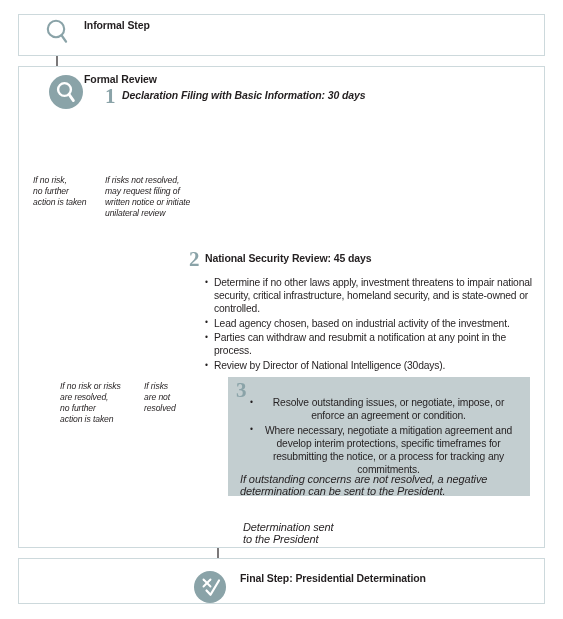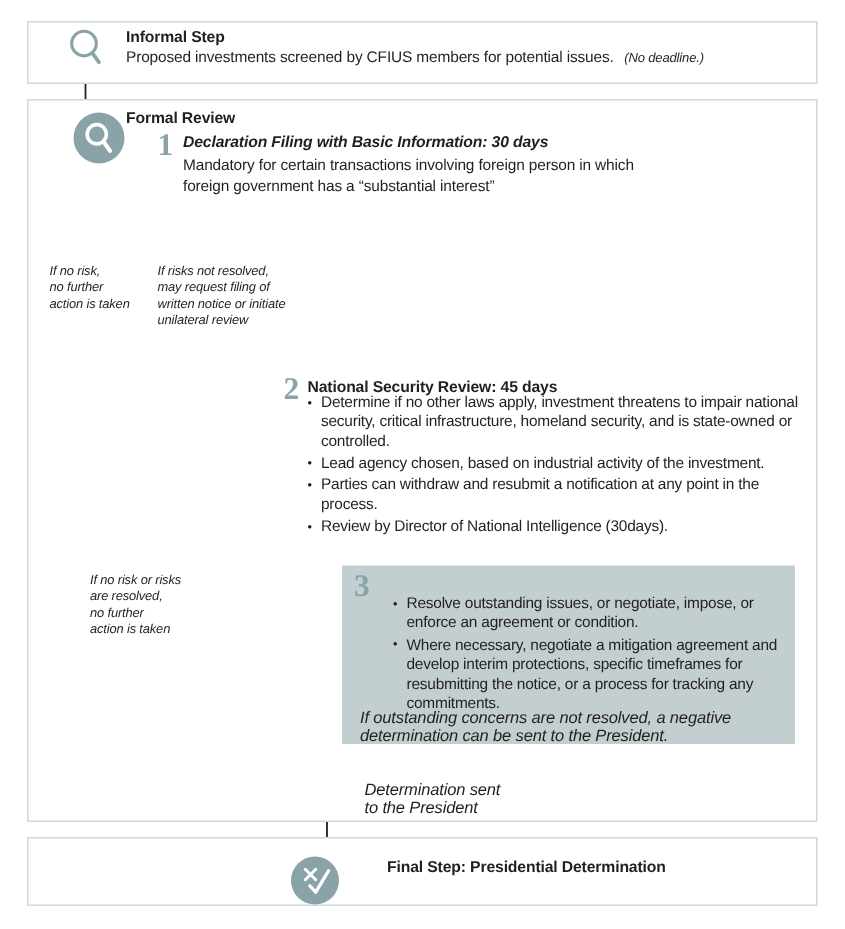--- a/index.html
+++ b/index.html
@@ -52,24 +52,24 @@
     line-height:21px;
   }
   #num1{left:105px;top:86px;}
   #num2{left:189px;top:249px;}
   #num3{left:236px;top:380px;}
 
   #step1-title{left:122px;top:89px;font-style:italic;}
   #step1-desc{left:122px;top:104px;line-height:13.5px;}
 
   #step2-title{left:205px;top:252px;}
-  #ul2{left:205px;top:262px;width:335px;}
+  #ul2{left:205px;top:276px;width:335px;}
 
   #step3-title{left:254px;top:383px;}
-  #ul3{left:262px;top:396px;width:268px;}
+  #ul3{left:250px;top:396px;width:268px;text-align:center;}
   #step3-note{left:240px;top:473px;width:290px;}
 
   
   ul.bul{list-style:none;margin:0;padding:0;position:absolute;}
   ul.bul li{
     font-size:10.3px;
     letter-spacing:-.15px;
     line-height:13.1px;
     padding-left:9px;
     position:relative;
@@ -134,37 +134,33 @@
   </svg>
 
   <div class="outerbox" id="box-informal"></div>
 
   <svg class="icon-magnifier-outline" viewBox="0 0 26 30">
     <circle cx="12" cy="11" r="8.2" fill="none" stroke="#8aa3a8" stroke-width="2.1"></circle>
     <line x1="17.6" y1="17.4" x2="22" y2="23.6" stroke="#8aa3a8" stroke-width="2.4" stroke-linecap="round"></line>
   </svg>
 
   <div class="t head" id="informal-title">Informal Step</div>
-  <div class="t body" id="informal-desc">
-    <span>Proposed investments screened by CFIUS members for potential issues.</span><span class="nd">(No deadline.)</span>
-  </div>
 
   <div class="outerbox" id="box-formal"></div>
 
   <svg class="icon-magnifier-filled" viewBox="0 0 36 36">
     <circle cx="18" cy="18" r="17" fill="#8aa3a8"></circle>
     <circle cx="16.5" cy="15.5" r="6.4" fill="none" stroke="#ffffff" stroke-width="2.4"></circle>
     <line x1="21" y1="20.4" x2="25.4" y2="26.6" stroke="#ffffff" stroke-width="2.8" stroke-linecap="round"></line>
   </svg>
 
   <div class="t head" id="formal-title">Formal Review</div>
 
   <div class="stepnum" id="num1">1</div>
   <div class="t head" id="step1-title">Declaration Filing with Basic Information: 30 days</div>
-  <div class="t body" id="step1-desc" style="width:305px;"><span>Mandatory for certain transactions involving foreign person in which foreign government has a “substantial interest”</span></div>
 
   <div class="t small-ital" id="lbl-a" style="white-space:pre-line;">If no risk,
 no further
 action is taken</div>
   <div class="t small-ital" id="lbl-b" style="white-space:pre-line;">If risks not resolved,
 may request filing of
 written notice or initiate
 unilateral review</div>
 
   <div class="stepnum" id="num2">2</div>
@@ -173,20 +169,23 @@
     <li>Determine if no other laws apply, investment threatens to impair national security, critical infrastructure, homeland security, and is state-owned or controlled.</li>
     <li>Lead agency chosen, based on industrial activity of the investment.</li>
     <li>Parties can withdraw and resubmit a notification at any point in the process.</li>
     <li>Review by Director of National Intelligence (30days).</li>
   </ul>
 
   <div class="t small-ital" id="lbl-c" style="white-space:pre-line;">If no risk or risks
 are resolved,
 no further
 action is taken</div>
+  <div class="t small-ital" id="lbl-d" style="white-space:pre-line;">If risks
+are not
+resolved</div>
 
   <div id="panel3"></div>
   <div class="stepnum" id="num3">3</div>
   <ul class="bul" id="ul3">
     <li>Resolve outstanding issues, or negotiate, impose, or enforce an agreement or condition.</li>
     <li>Where necessary, negotiate a mitigation agreement and develop interim protections, specific timeframes for resubmitting the notice, or a process for tracking any commitments.</li>
   </ul>
   <div class="t ital" id="step3-note">If outstanding concerns are not resolved, a negative determination can be sent to the President.</div>
 
   <div class="t ital" id="lbl-det" style="white-space:pre-line;margin-left:48px;">Determination sent
@@ -194,16 +193,16 @@
 
   <div class="outerbox" id="box-final"></div>
 
   <svg class="icon-final" viewBox="0 0 34 34">
     <circle cx="17" cy="17" r="16" fill="#8aa3a8"></circle>
     <line x1="10.5" y1="9.5" x2="17.5" y2="16.5" stroke="#ffffff" stroke-width="1.9" stroke-linecap="round"></line>
     <line x1="17.5" y1="9.5" x2="10.5" y2="16.5" stroke="#ffffff" stroke-width="1.9" stroke-linecap="round"></line>
     <path d="M13.5,20.5 L17.5,24.8 L26,10.5" fill="none" stroke="#ffffff" stroke-width="2.2" stroke-linecap="round" stroke-linejoin="round"></path>
   </svg>
 
-  <div class="t head" style="left:240px;top:572px;margin-left:18px;">Final Step: Presidential Determination</div>
+  <div class="t head" style="left:240px;top:572px;">Final Step: Presidential Determination</div>
   <div class="t ital" style="left:240px;top:586px;font-size:14px;margin-top:48px;">15 days</div>
 
 </div>
 
 </body></html>

